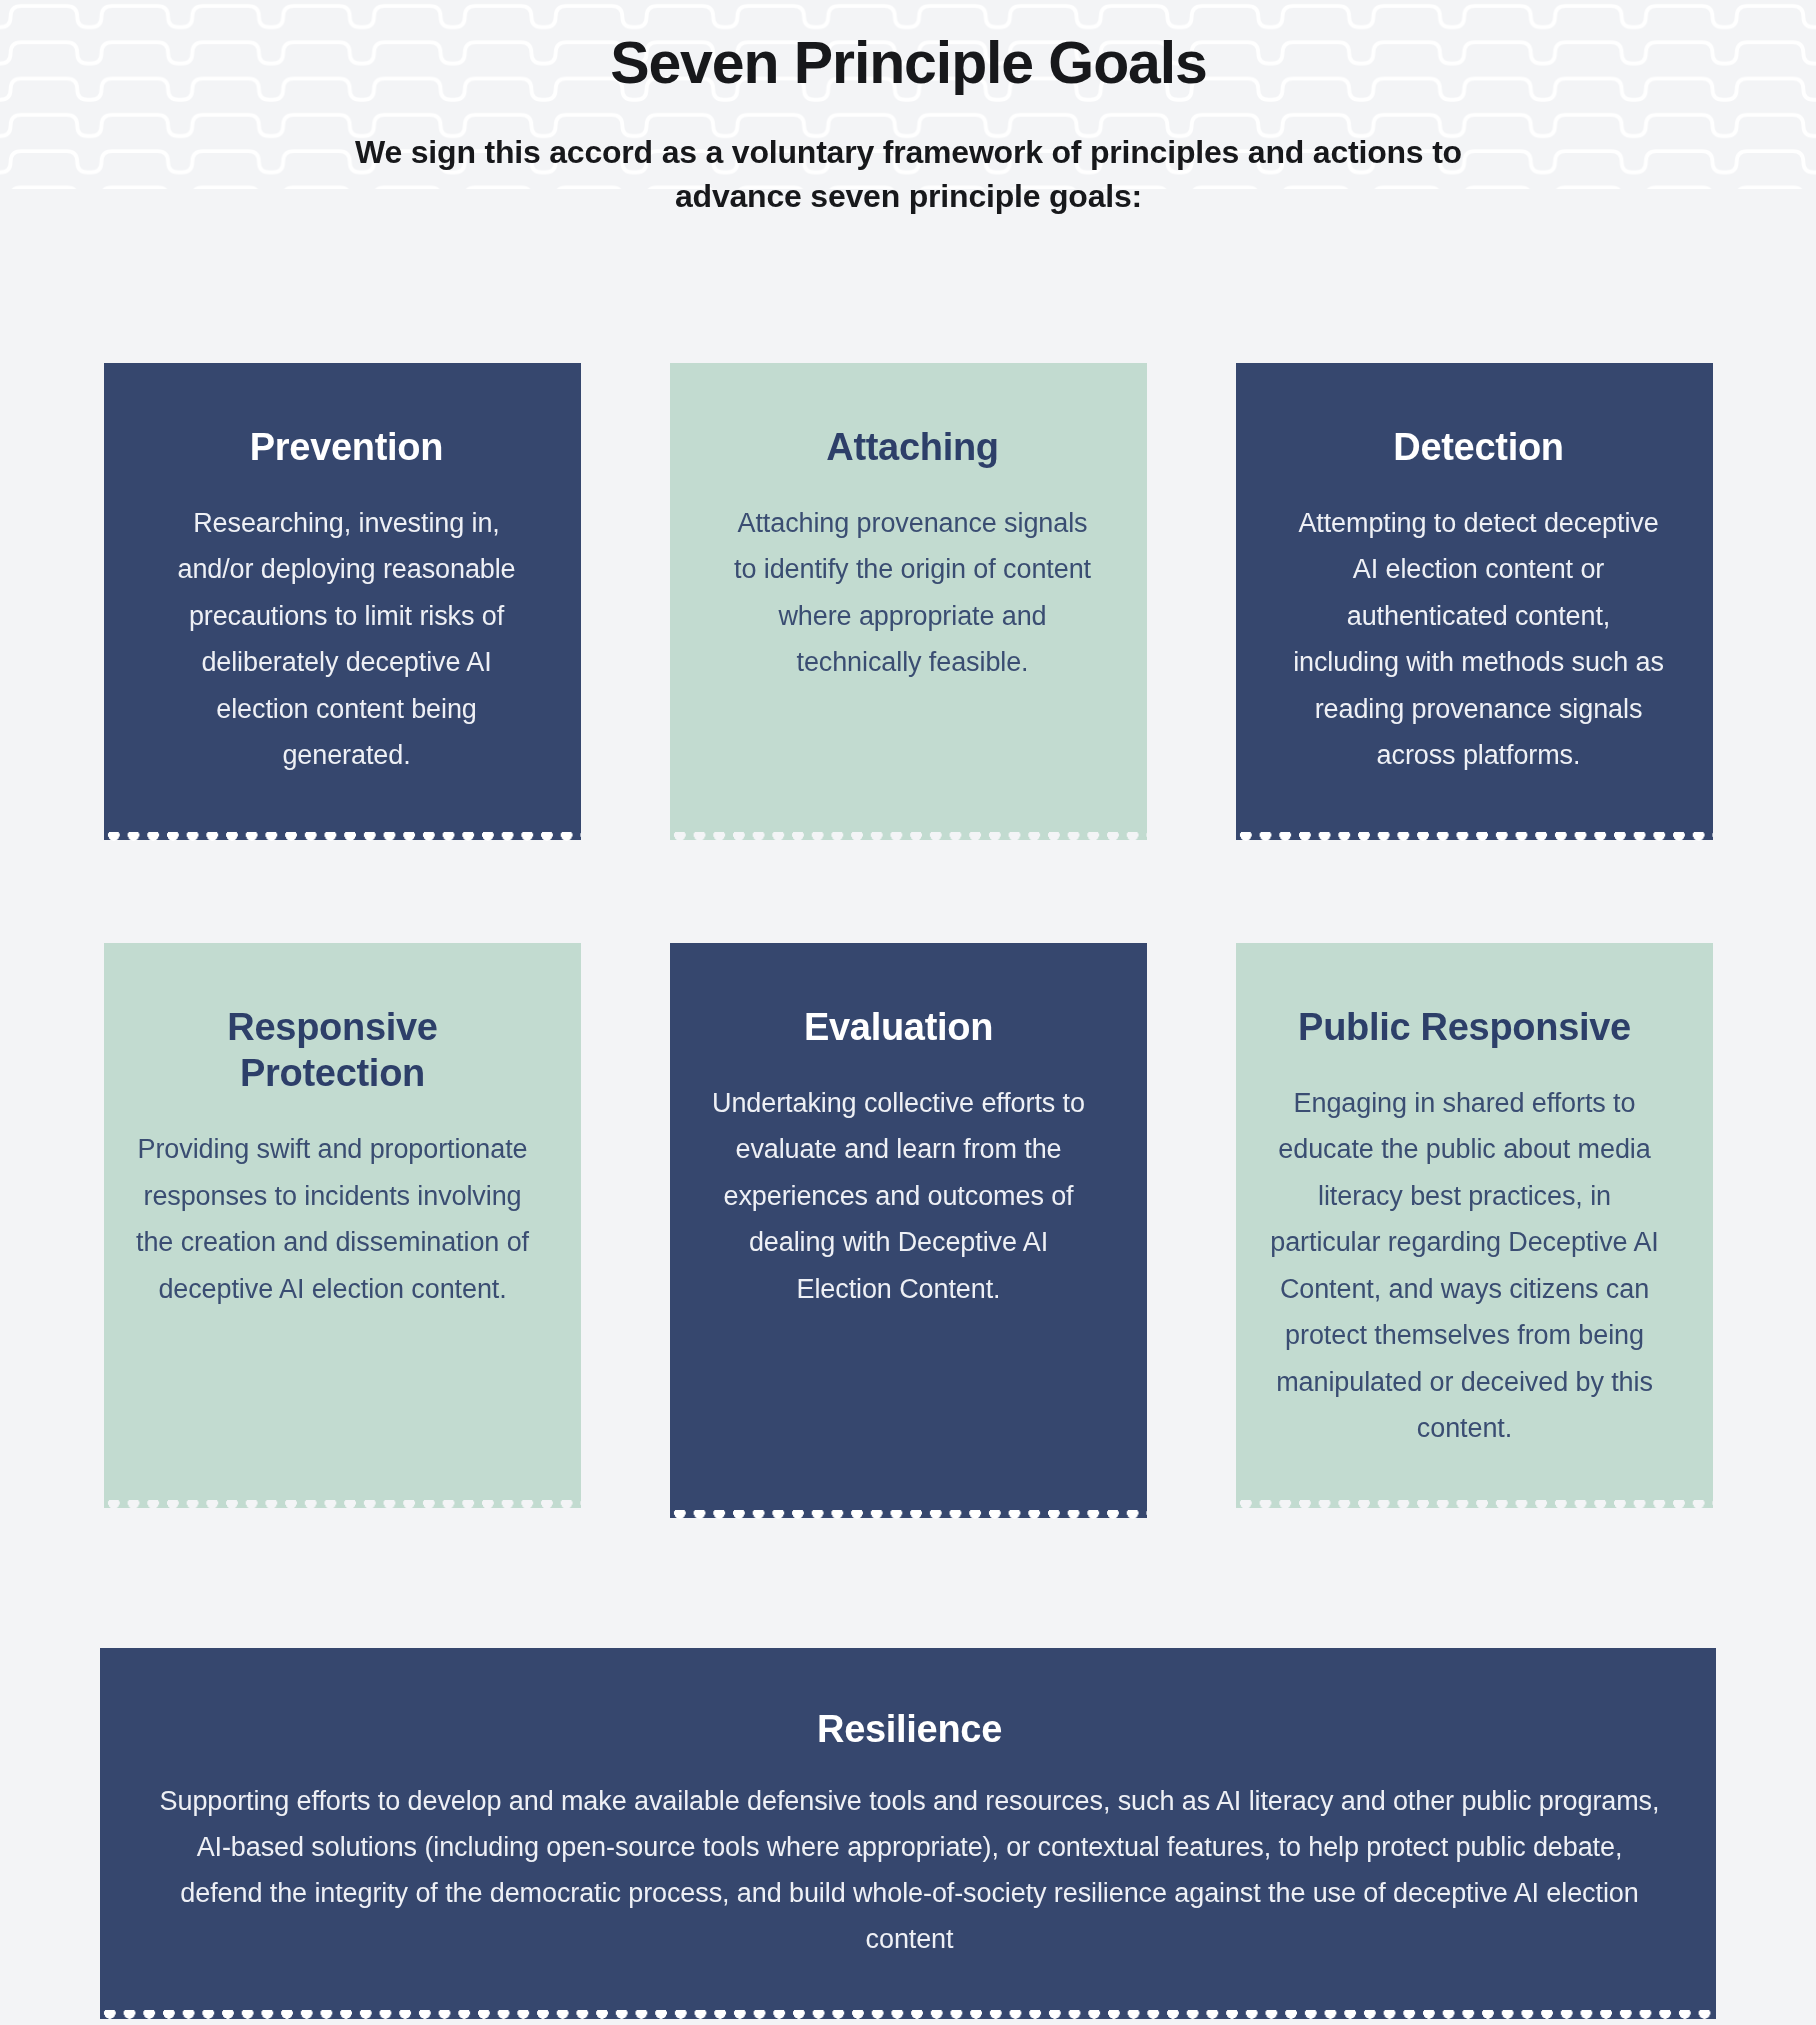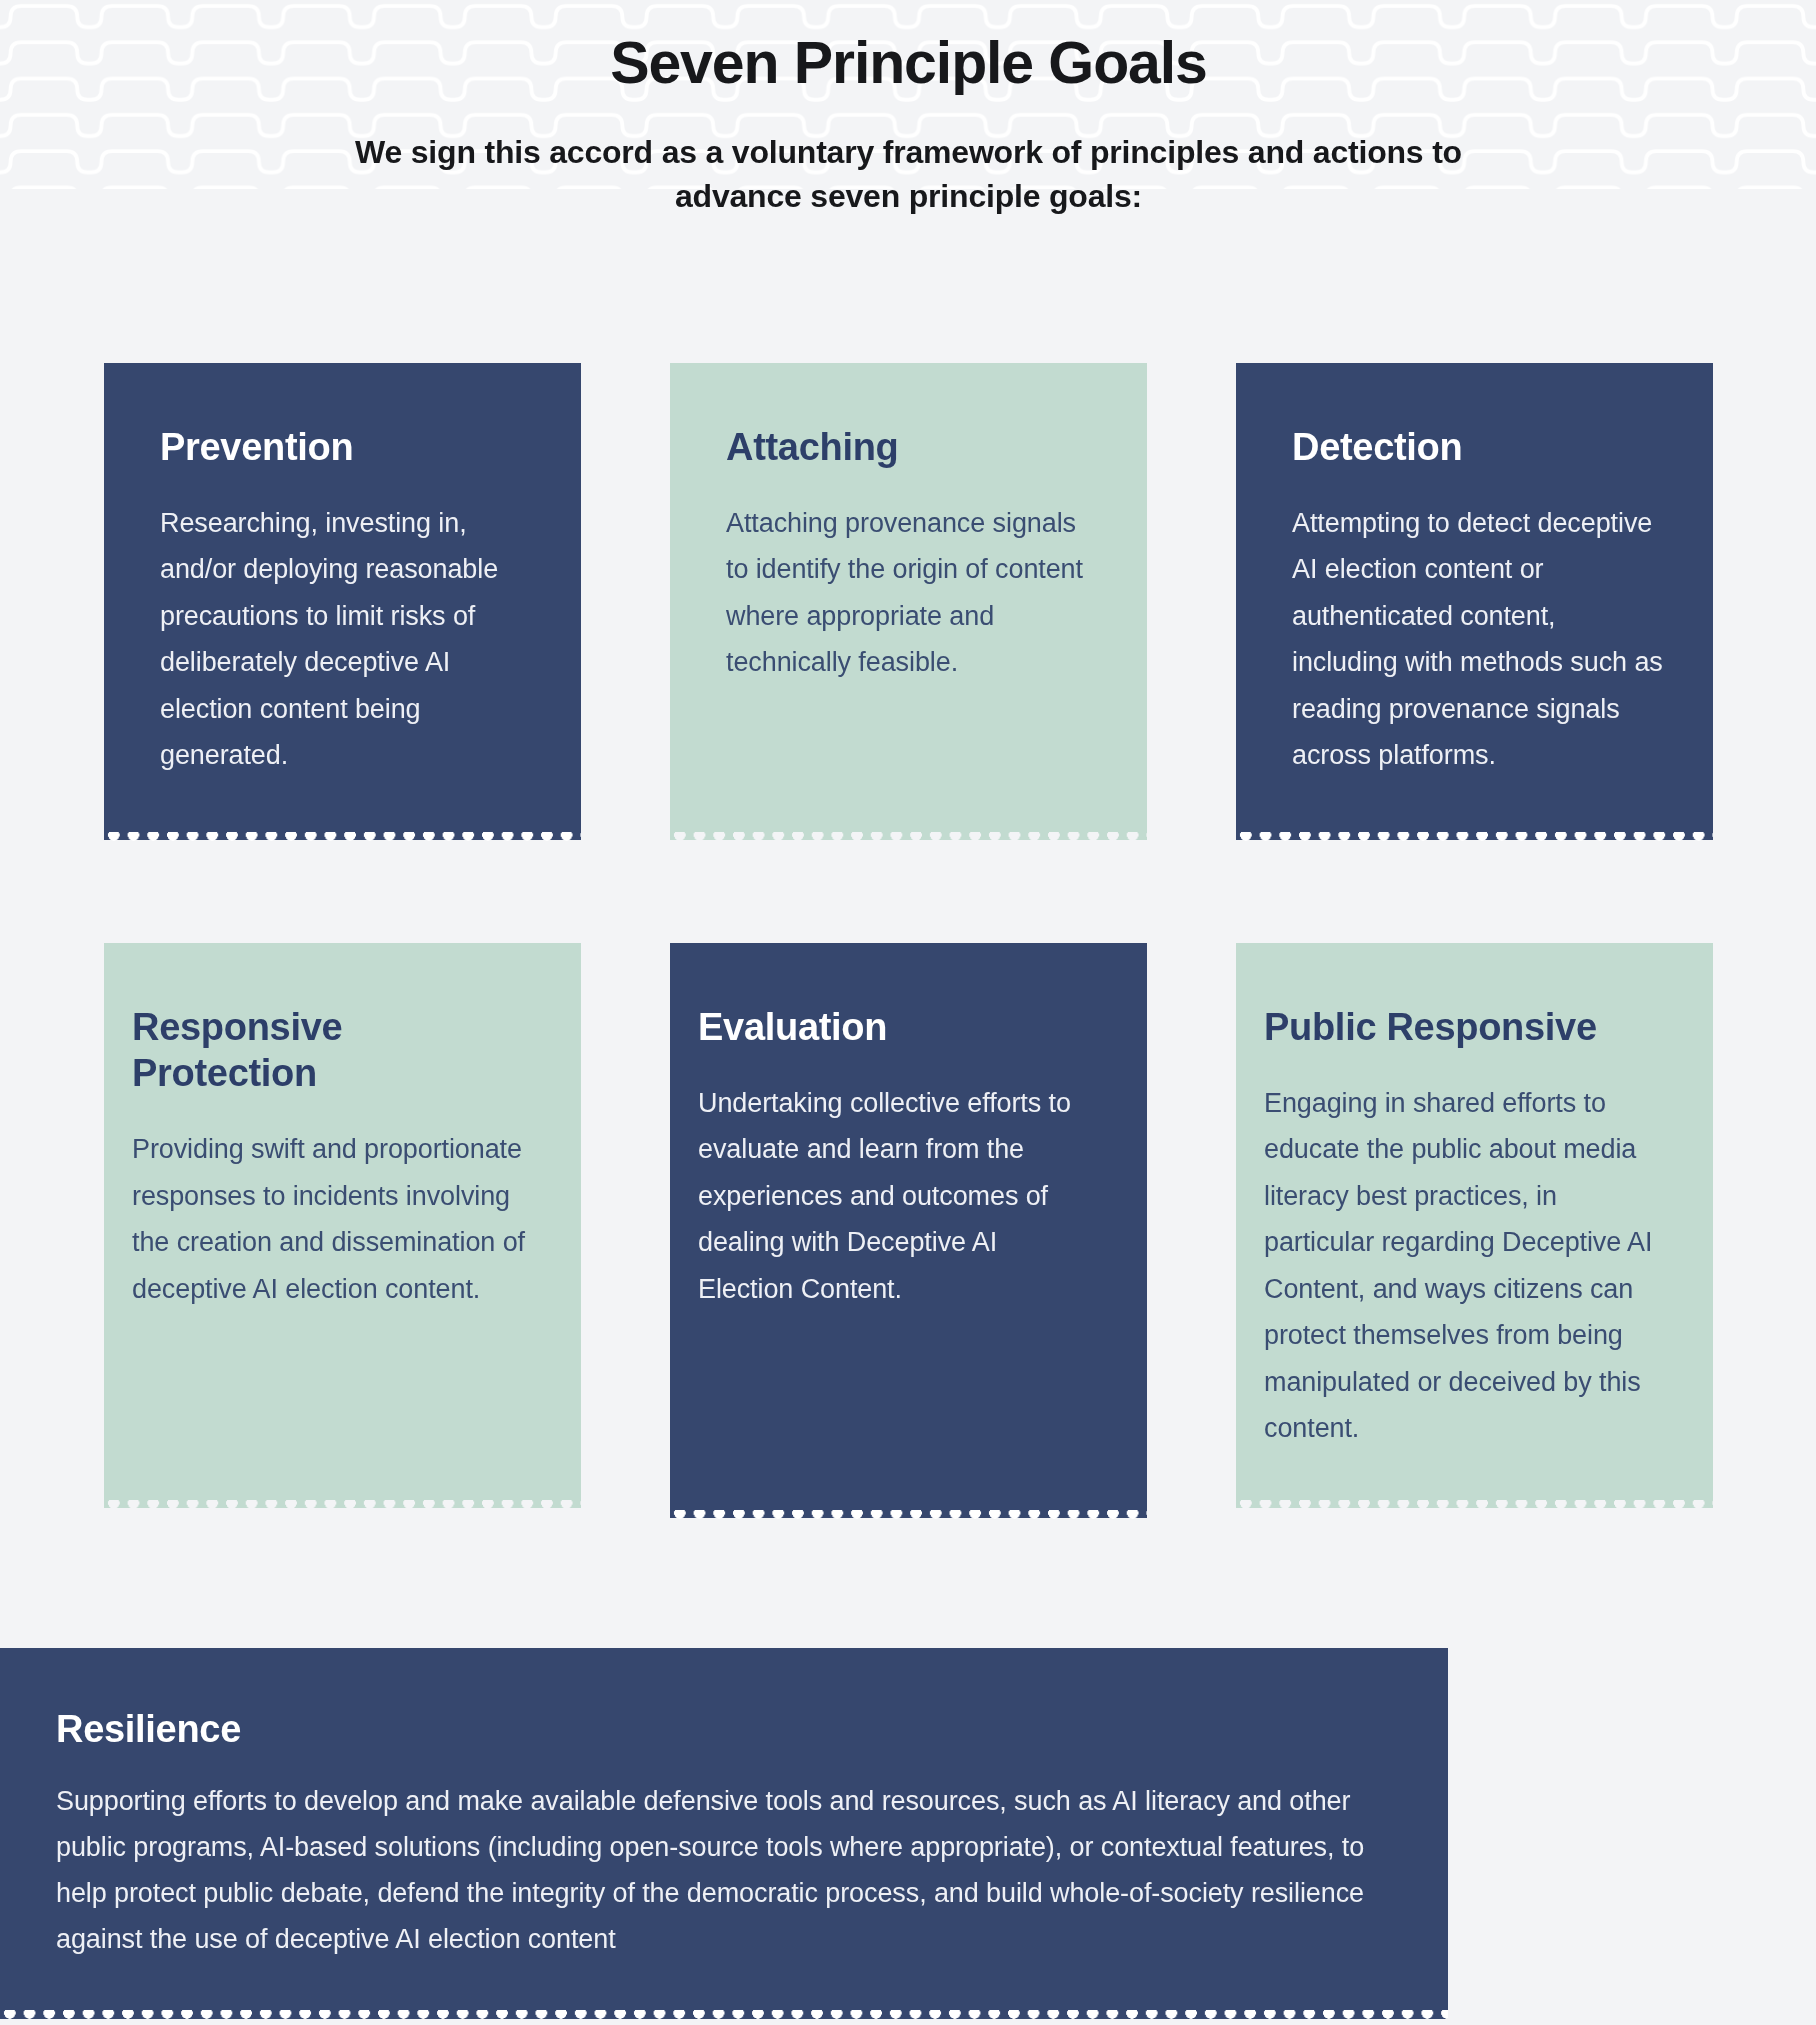--- a/index.html
+++ b/index.html
@@ -69,20 +69,21 @@
     column-gap: 89px;
     row-gap: 103px;
     justify-content: center;
     align-items: start;
   }
 
   .card {
     position: relative;
     padding: 61px 48px 0 56px;
     min-height: 477px;
+    text-align: center;
   }
 
   .card.navy {
     background: #36476e;
   }
   .card.green {
     background: #c2dbd0;
   }
 
   
@@ -121,21 +122,21 @@
     letter-spacing: -0.1px;
   }
 
   .card.navy .card-title { color: #ffffff; }
   .card.navy .card-body  { color: #eef0f5; }
   .card.green .card-title { color: #2d3f69; }
   .card.green .card-body  { color: #3a4d72; }
 
   
   .wide-wrap {
-    width: 1448px;
+    width: 1816px;
     display: flex;
     justify-content: center;
     padding-top: 130px;
   }
 
   .card.wide {
     width: 1616px;
     min-height: 0;
     padding: 58px 53px 56px 56px;
   }

